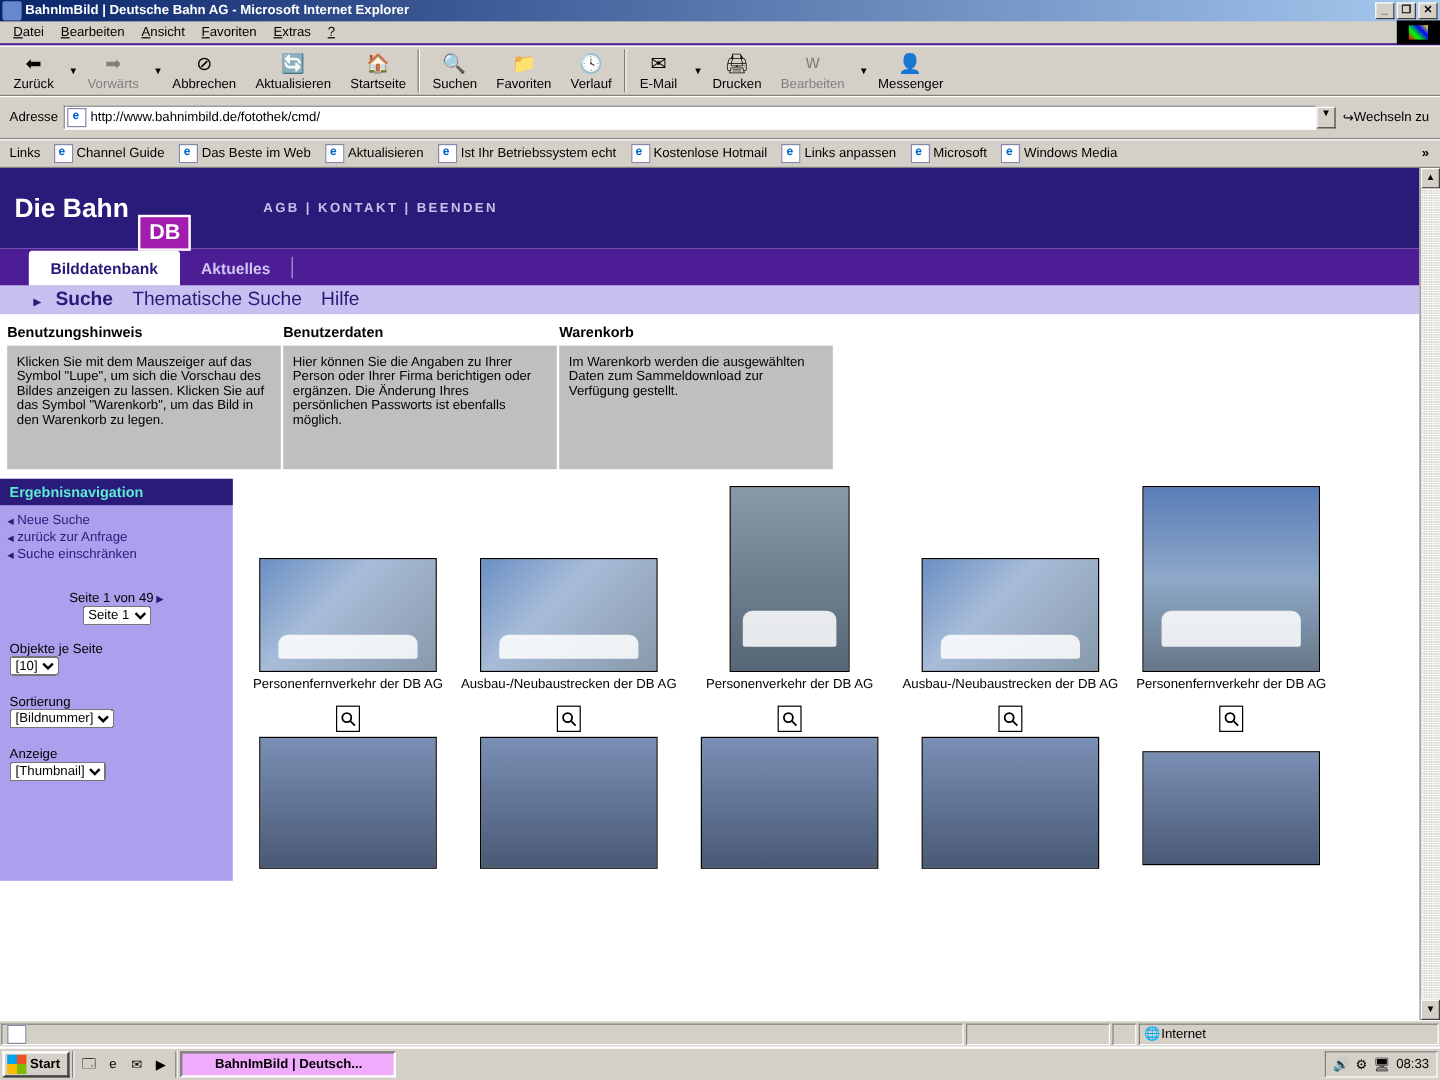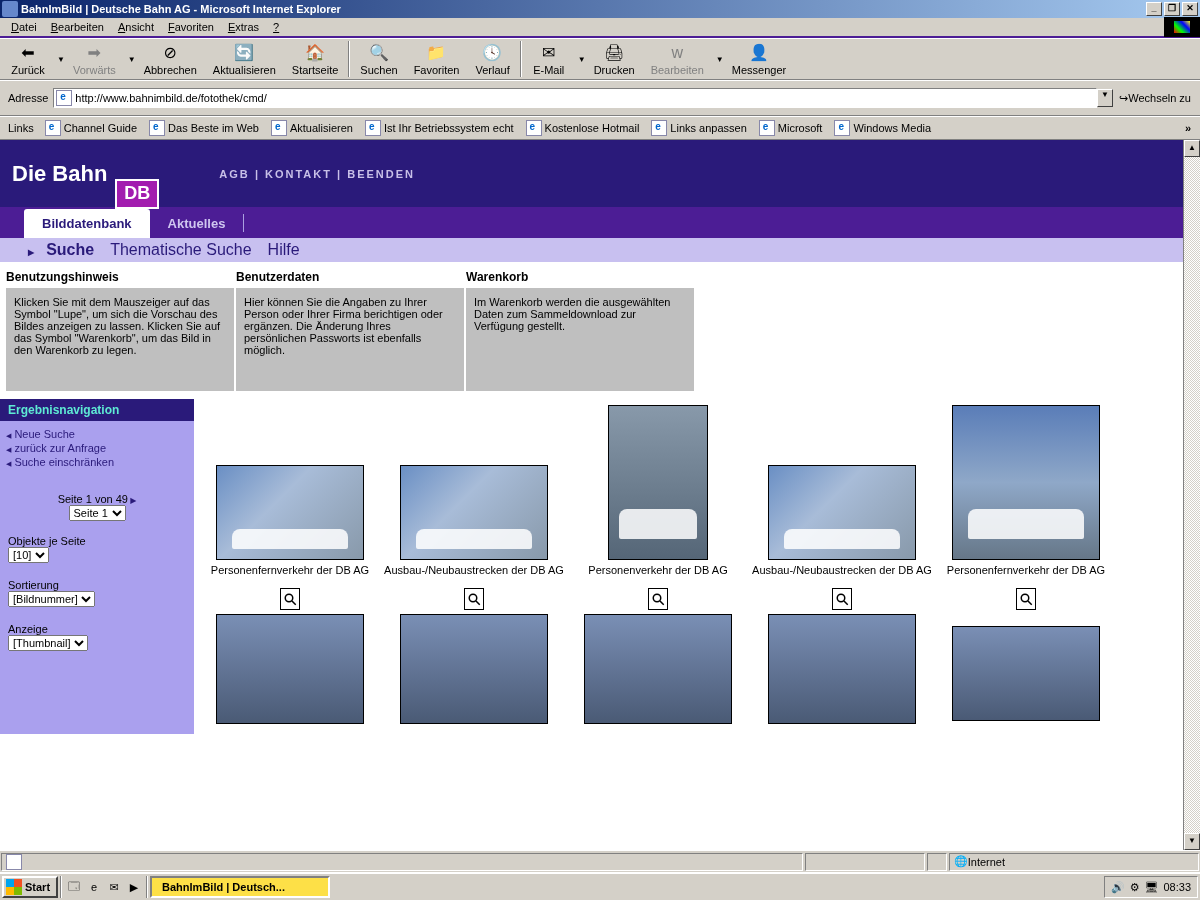--- a/index.html
+++ b/index.html
@@ -111,21 +111,21 @@
 .statusbar .cell.prog{width:120px;}
 .statusbar .cell.zone{width:250px;}
 .statusbar .pageicon{ width:16px;height:16px;background:#fff;border:1px solid #88a; margin-right:3px;}
 
 
 .taskbar { position:absolute; bottom:0; left:0; right:0; height:28px; background:#d4d0c8; border-top:2px solid #fff; display:flex; align-items:center; padding:1px 2px;}
 .startbtn { height:22px; border:2px solid; border-color:#fff #404040 #404040 #fff; display:flex; align-items:center; padding:0 6px 0 2px; font-weight:bold; background:#d4d0c8;}
 .startbtn .winicon{width:16px;height:16px;margin-right:3px;background:conic-gradient(#f25022 0 25%,#7fba00 0 50%,#ffb900 0 75%,#00a4ef 0);}
 .tasksep{width:2px;height:22px;border-left:1px solid #808080;border-right:1px solid #fff;margin:0 2px;}
 .ql{width:18px;height:18px;margin:0 1px;display:inline-flex;align-items:center;justify-content:center;}
-.taskbtn{height:22px;border:2px solid;border-color:#808080 #fff #fff #808080;background:#fde047;display:flex;align-items:center;padding:0 6px;font-weight:bold;min-width:180px;}
+.taskbtn{height:22px;border:2px solid;border-color:#808080 #fff #fff #808080;background:#f0abfc;display:flex;align-items:center;padding:0 23px;font-weight:bold;min-width:180px;}
 .tray{margin-left:auto;height:22px;border:1px solid;border-color:#808080 #fff #fff #808080;display:flex;align-items:center;padding:0 6px;gap:5px;}
 </style>
 </head>
 <body>
 
 <div class="titlebar">
   <span class="icon"></span>
   <span>BahnImBild | Deutsche Bahn AG - Microsoft Internet Explorer</span>
   <span class="spacer"></span>
   <span class="winbtn">_</span>

